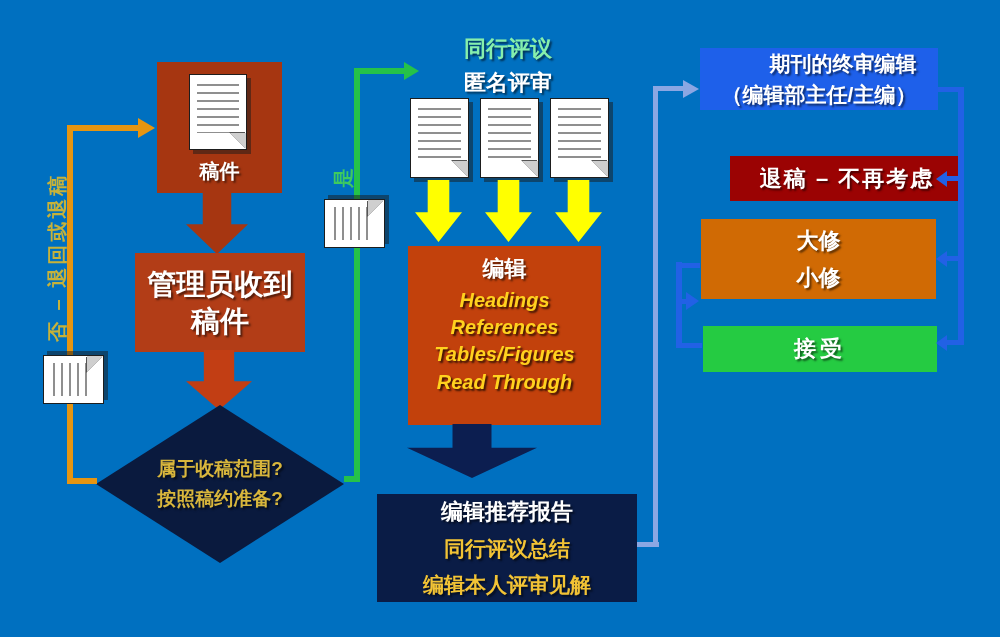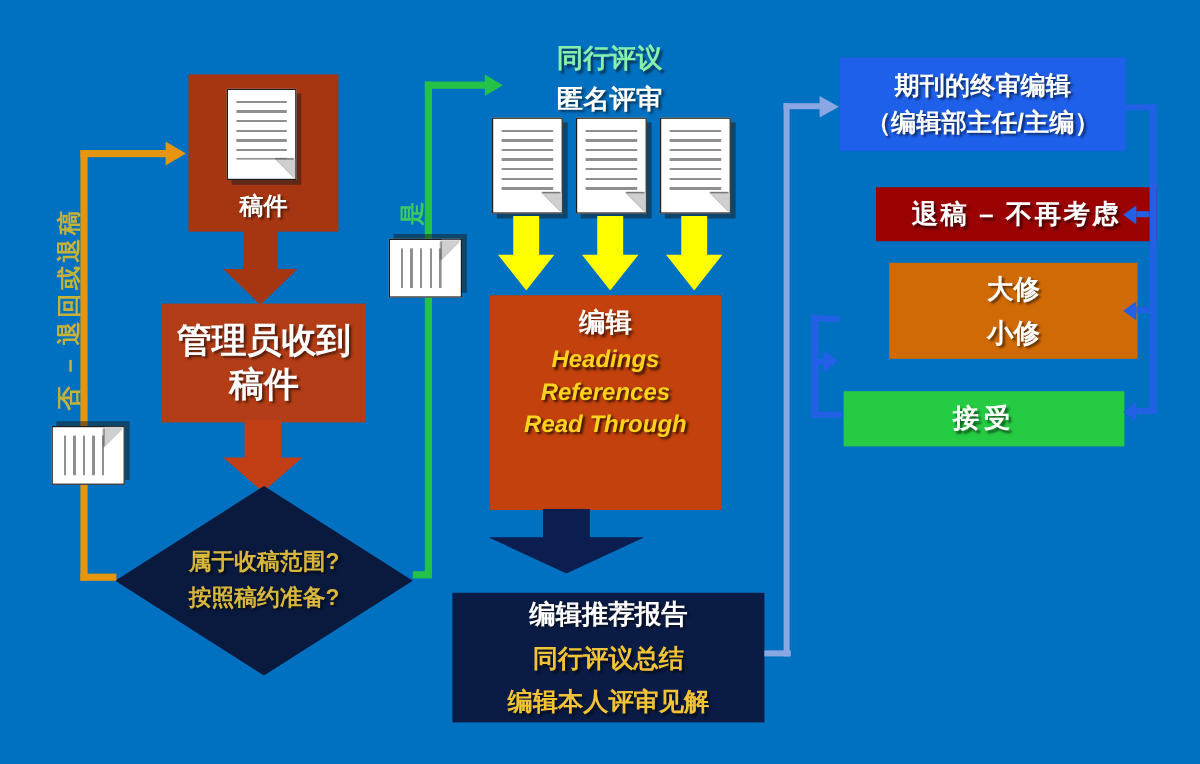--- a/index.html
+++ b/index.html
@@ -126,49 +126,50 @@
 
   <div class="abs ba-down fill-yellow" style="left:415px;top:180px;width:47px;height:62px;"></div>
   <div class="abs ba-down fill-yellow" style="left:485px;top:180px;width:47px;height:62px;"></div>
   <div class="abs ba-down fill-yellow" style="left:555px;top:180px;width:47px;height:62px;"></div>
 
   <div class="abs box-navy" style="left:408px;top:246px;width:193px;height:179px;text-align:center;">
     <div class="wtxt shadowed" style="font-size:22px;margin-top:8px;">编辑</div>
     <div class="ed-items" style="margin-top:3px;">
       <div>Headings</div>
       <div>References</div>
+      <div>Tables/Figures</div>
       <div>Read Through</div>
     </div>
   </div>
 
   <div class="abs ba-down-wide fill-navy" style="left:407px;top:424px;width:130px;height:54px;"></div>
 
   <div class="abs box-navy2 ctr" style="left:377px;top:494px;width:260px;height:108px;">
     <div class="wtxt shadowed" style="font-size:22px;">编辑推荐报告</div>
     <div class="goldtxt shadowed" style="font-size:21px;margin-top:8px;">同行评议总结</div>
     <div class="goldtxt shadowed" style="font-size:21px;margin-top:8px;">编辑本人评审见解</div>
   </div>
 
   <div class="abs line-peri" style="left:637px;top:542px;width:22px;height:5px;"></div>
   <div class="abs line-peri" style="left:653px;top:86px;width:5px;height:461px;"></div>
   <div class="abs line-peri" style="left:653px;top:86px;width:31px;height:5px;"></div>
   <div class="abs tri tri-right-peri" style="left:683px;top:80px;"></div>
 
-  <div class="abs box-royal ctr" style="left:700px;top:48px;width:238px;height:78px;">
+  <div class="abs box-royal ctr" style="left:700px;top:48px;width:238px;height:62px;text-align:right;">
     <div class="wtxt shadowed" style="font-size:21px;line-height:1.5;">
       <div>期刊的终审编辑</div>
       <div>（编辑部主任/主编）</div>
     </div>
   </div>
 
   <div class="abs box-darkred ctr" style="left:730px;top:156px;width:234px;height:45px;">
     <div class="wtxt shadowed" style="font-size:22px;letter-spacing:2px;">退稿 – 不再考虑</div>
   </div>
 
-  <div class="abs box-orange ctr" style="left:701px;top:219px;width:207px;height:80px;margin-left:40px;">
+  <div class="abs box-orange ctr" style="left:701px;top:219px;width:235px;height:80px;">
     <div class="wtxt shadowed" style="font-size:22px;line-height:1.7;">
       <div>大修</div>
       <div>小修</div>
     </div>
   </div>
 
   <div class="abs box-green ctr" style="left:703px;top:326px;width:234px;height:46px;">
     <div class="wtxt shadowed" style="font-size:22px;letter-spacing:4px;">接受</div>
   </div>
 

